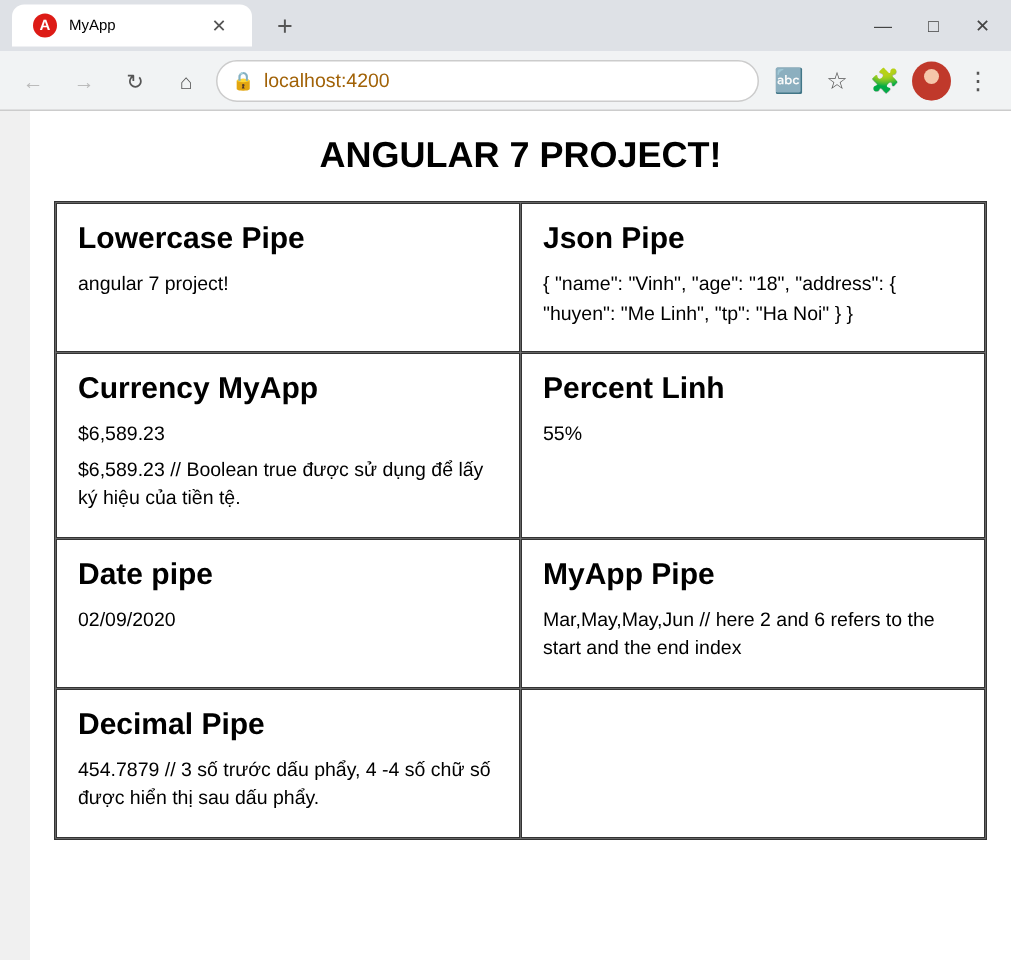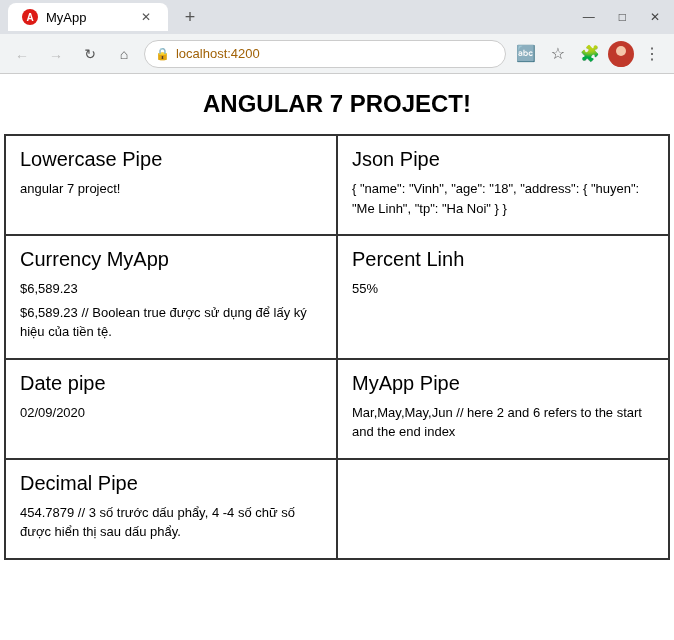--- a/index.html
+++ b/index.html
@@ -41,21 +41,21 @@
       display: flex;
       align-items: center;
       justify-content: center;
       color: white;
       font-size: 10px;
       font-weight: bold;
     }
 
     .tab-title {
       flex: 1;
-      font-size: 13px;
+      font-size: 10px;
     }
 
     .tab-close {
       width: 16px;
       height: 16px;
       display: flex;
       align-items: center;
       justify-content: center;
       border-radius: 50%;
       font-size: 12px;
@@ -163,23 +163,24 @@
       background: #c0392b;
       overflow: hidden;
       display: flex;
       align-items: center;
       justify-content: center;
     }
 
     
     .page-content {
       background: white;
-      padding: 16px 4px;
+      padding: 16px 16px;
       height: calc(640px - 74px);
       overflow-y: auto;
+      margin-left: 20px;
     }
 
     .page-title {
       text-align: center;
       font-size: 24px;
       font-weight: bold;
       margin-bottom: 16px;
       font-family: Arial, sans-serif;
     }
 
@@ -189,21 +190,21 @@
       border: 1px solid #333;
     }
 
     .pipe-cell {
       padding: 12px 14px;
       border: 1px solid #333;
     }
 
     .pipe-heading {
       font-size: 20px;
-      font-weight: normal;
+      font-weight: bold;
       margin-bottom: 8px;
       font-family: Arial, sans-serif;
     }
 
     .pipe-content {
       font-size: 13px;
       font-family: Arial, sans-serif;
       color: #000;
       line-height: 1.5;
     }

